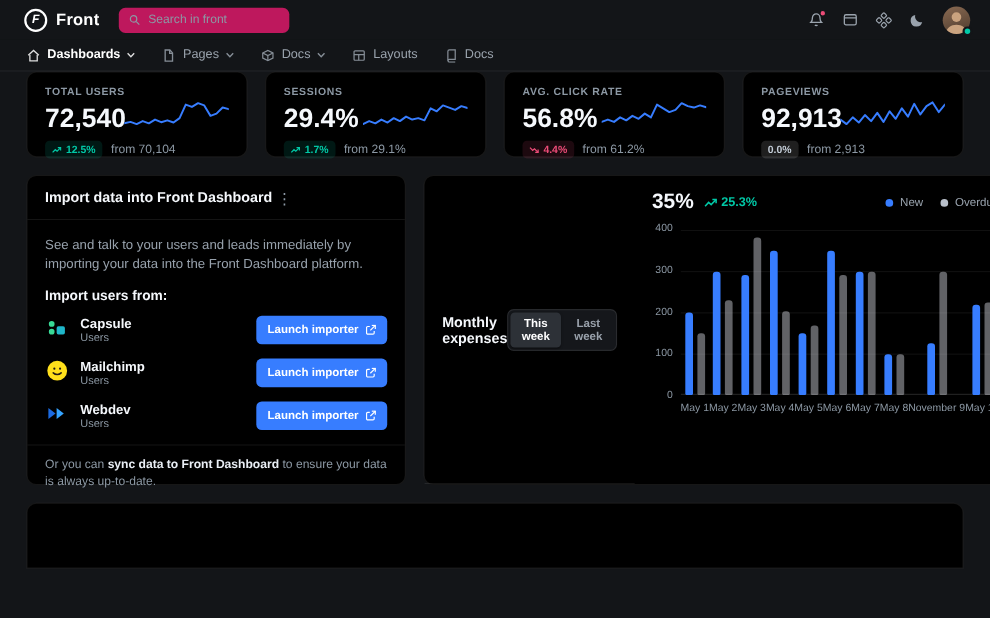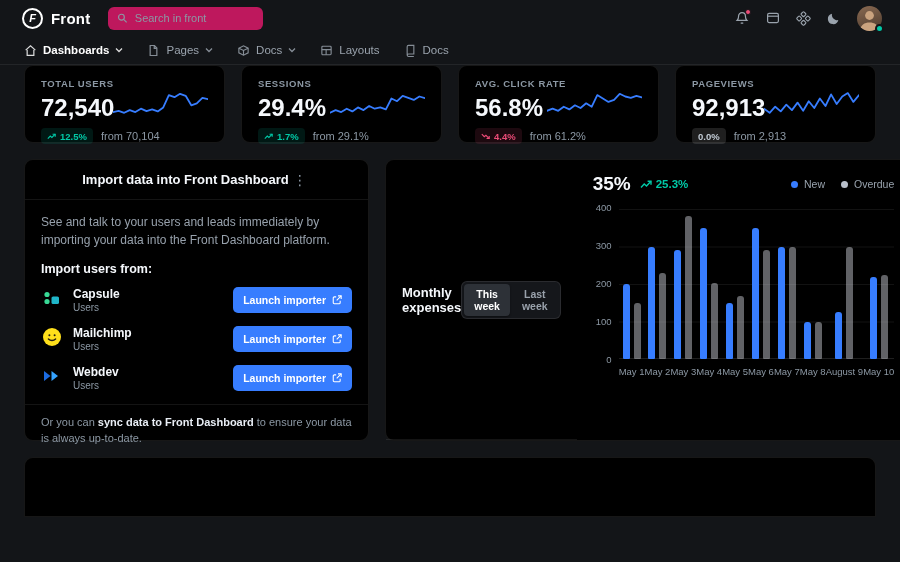--- a/index.html
+++ b/index.html
@@ -93,21 +93,21 @@
   .badge.down { color: #ed4c78; background: rgba(237,76,120,.12); }
   .badge.flat { color: #c3ccd6; background: rgba(255,255,255,.12); }
   .stat-from { font-size: 11px; color: #8c98a4; }
   .spark { position: absolute; right: 16px; top: 50%; transform: translateY(-50%); width: 95px; height: 40px; }
 
   
   .mid-row { display: flex; gap: 16px; margin-bottom: 16px; }
   .import-card { flex: 0 0 345px; height: 282px; display: flex; flex-direction: column; }
   .expenses-card { flex: 1; height: 282px; display: flex; flex-direction: row; }
   .card-header {
-    display: flex; align-items: center; justify-content: center;
+    display: flex; align-items: center; justify-content: flex-start;
     padding: 11px 16px; border-bottom: 1px solid rgba(255,255,255,.08); min-height: 40px;
   }
   .card-title { font-size: 13px; font-weight: 700; color: #f5f8fc; }
   .dots-menu { color: #8c98a4; font-size: 14px; cursor: pointer; line-height: 1; padding: 2px 4px; }
 
   .import-body { padding: 13px 16px 0; flex: 1; display: flex; flex-direction: column; }
   .import-desc { font-size: 12px; line-height: 1.5; color: #97a1ac; margin-bottom: 13px; }
   .import-subtitle { font-size: 12.5px; font-weight: 700; color: #f5f8fc; margin-bottom: 11px; }
   .import-row { display: flex; gap: 10px; margin-bottom: 13px; }
   .imp-icon { width: 22px; height: 22px; display: flex; align-items: center; justify-content: center; flex: 0 0 22px; }
@@ -519,21 +519,21 @@
                       <span class="bar" style="height: 25%; background: rgb(55, 125, 255);"></span>
                       <span class="bar" style="height: 25%; background: rgba(231, 234, 243, 0.42);"></span>
                     </div>
                     <div class="xlab">May 8</div>
                   </div>
                   <div class="group">
                     <div class="bars">
                       <span class="bar" style="height: 31.25%; background: rgb(55, 125, 255);"></span>
                       <span class="bar" style="height: 75%; background: rgba(231, 234, 243, 0.42);"></span>
                     </div>
-                    <div class="xlab">August 9</div>
+                    <div class="xlab">November 9</div>
                   </div>
                   <div class="group">
                     <div class="bars">
                       <span class="bar" style="height: 55%; background: rgb(55, 125, 255);"></span>
                       <span class="bar" style="height: 56.25%; background: rgba(231, 234, 243, 0.42);"></span>
                     </div>
                     <div class="xlab">May 10</div>
                   </div>
                 </div>
             </div>

